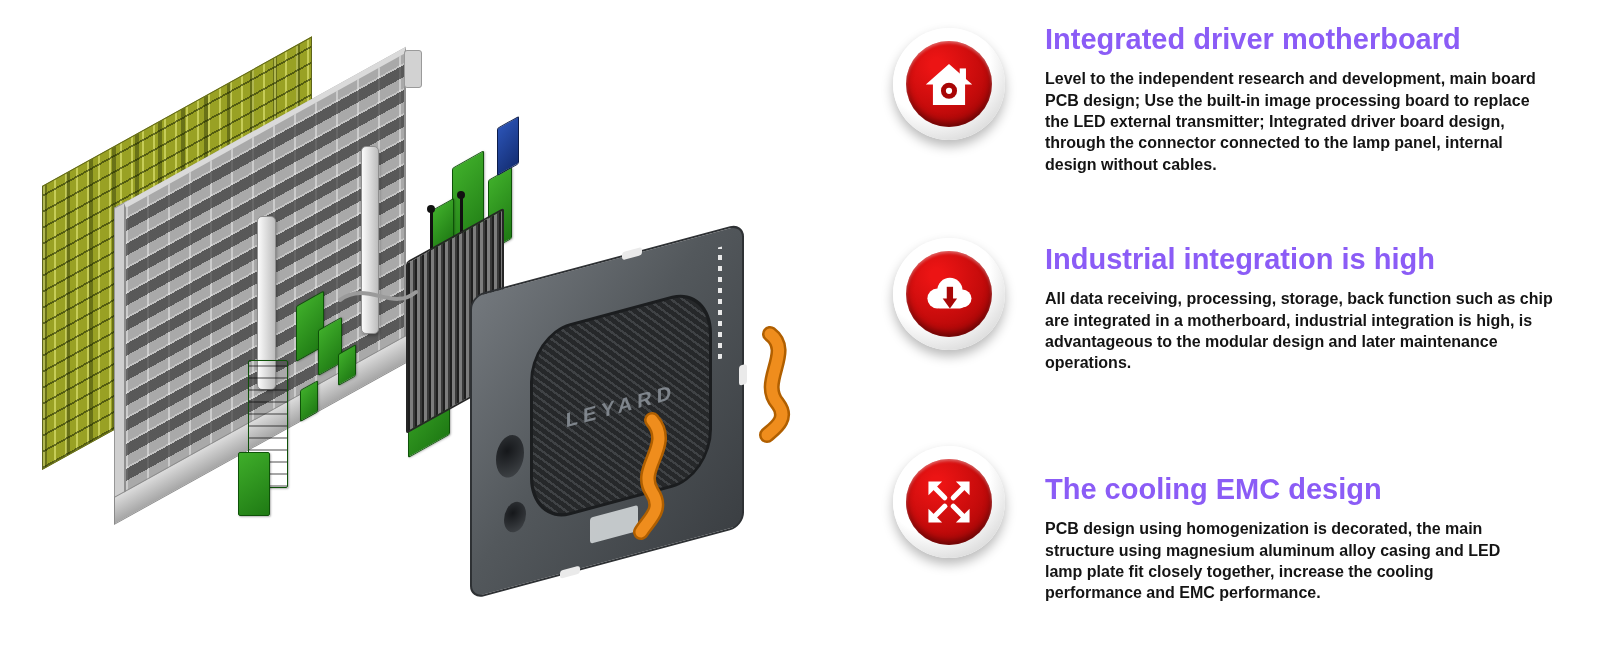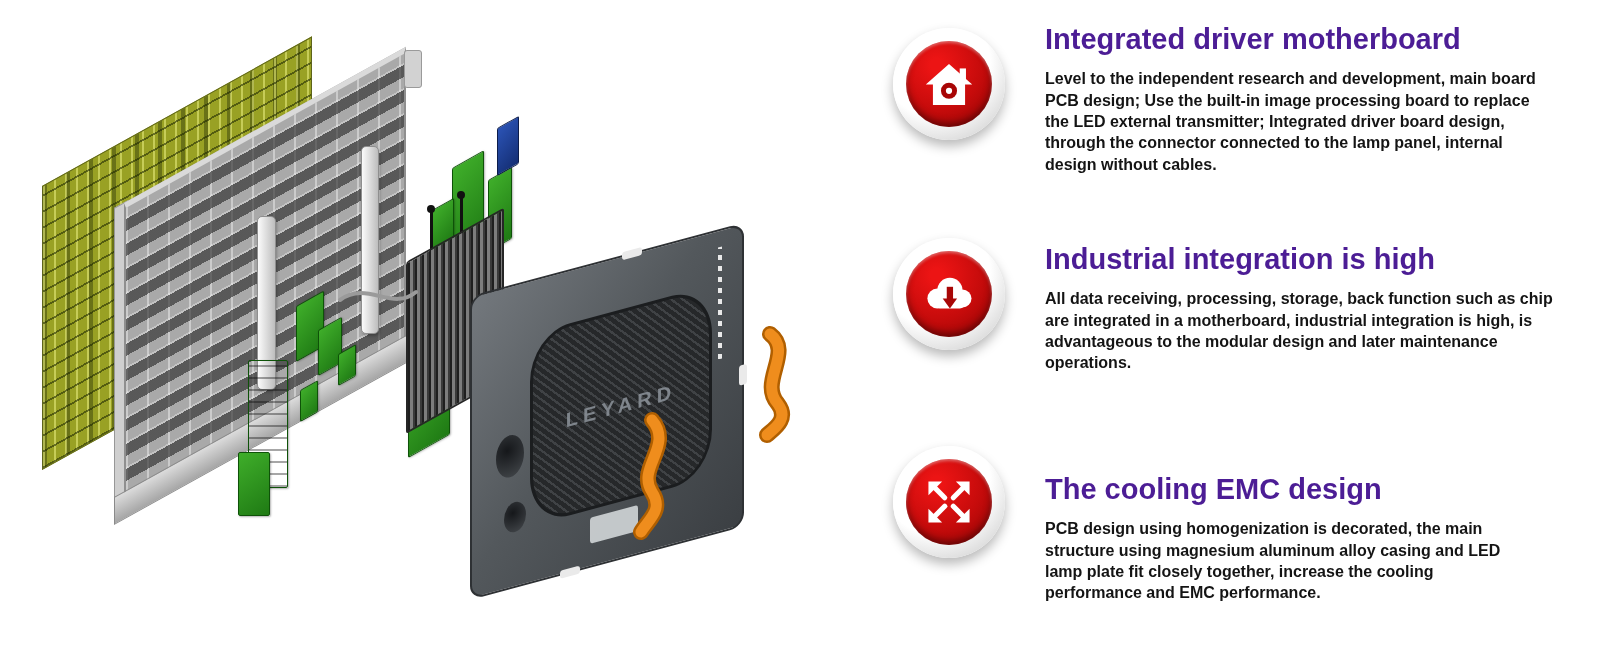--- a/index.html
+++ b/index.html
@@ -93,21 +93,21 @@
   .f2{top:238px;}
   .f3{top:446px;}
   .icon-wrap{flex:0 0 112px;width:112px;height:112px;border-radius:50%;
     background:radial-gradient(circle at 38% 30%, #ffffff 52%, #dedede 78%, #c4c4c4 100%);
     box-shadow:0 6px 12px rgba(0,0,0,.28);
     display:flex;align-items:center;justify-content:center;}
   .icon-circle{width:86px;height:86px;border-radius:50%;
     background:radial-gradient(circle at 36% 28%, #ec1414 8%, #c50b0b 55%, #8d0404 100%);
     box-shadow:inset 0 2px 3px rgba(255,255,255,.35), inset 0 -4px 7px rgba(0,0,0,.4);
     display:flex;align-items:center;justify-content:center;}
-  .ftext h2{margin:2px 0 14px;font-size:29px;line-height:1.05;color:#4c1d95;font-weight:bold;}
+  .ftext h2{margin:2px 0 14px;font-size:29px;line-height:1.05;color:#8b5cf6;font-weight:bold;}
   .ftext p{margin:0;font-size:16px;line-height:1.33;color:#141414;font-weight:bold;}
   .f1 .ftext{margin-top:-6px;}  .f1 .ftext p{width:505px;}
   .f2 .ftext{margin-top:4px;}   .f2 .ftext p{width:522px;}
   .f3 .ftext{margin-top:26px;}  .f3 .ftext p{width:478px;}
 </style>
 </head>
 <body>
 
 <div class="page">
 

